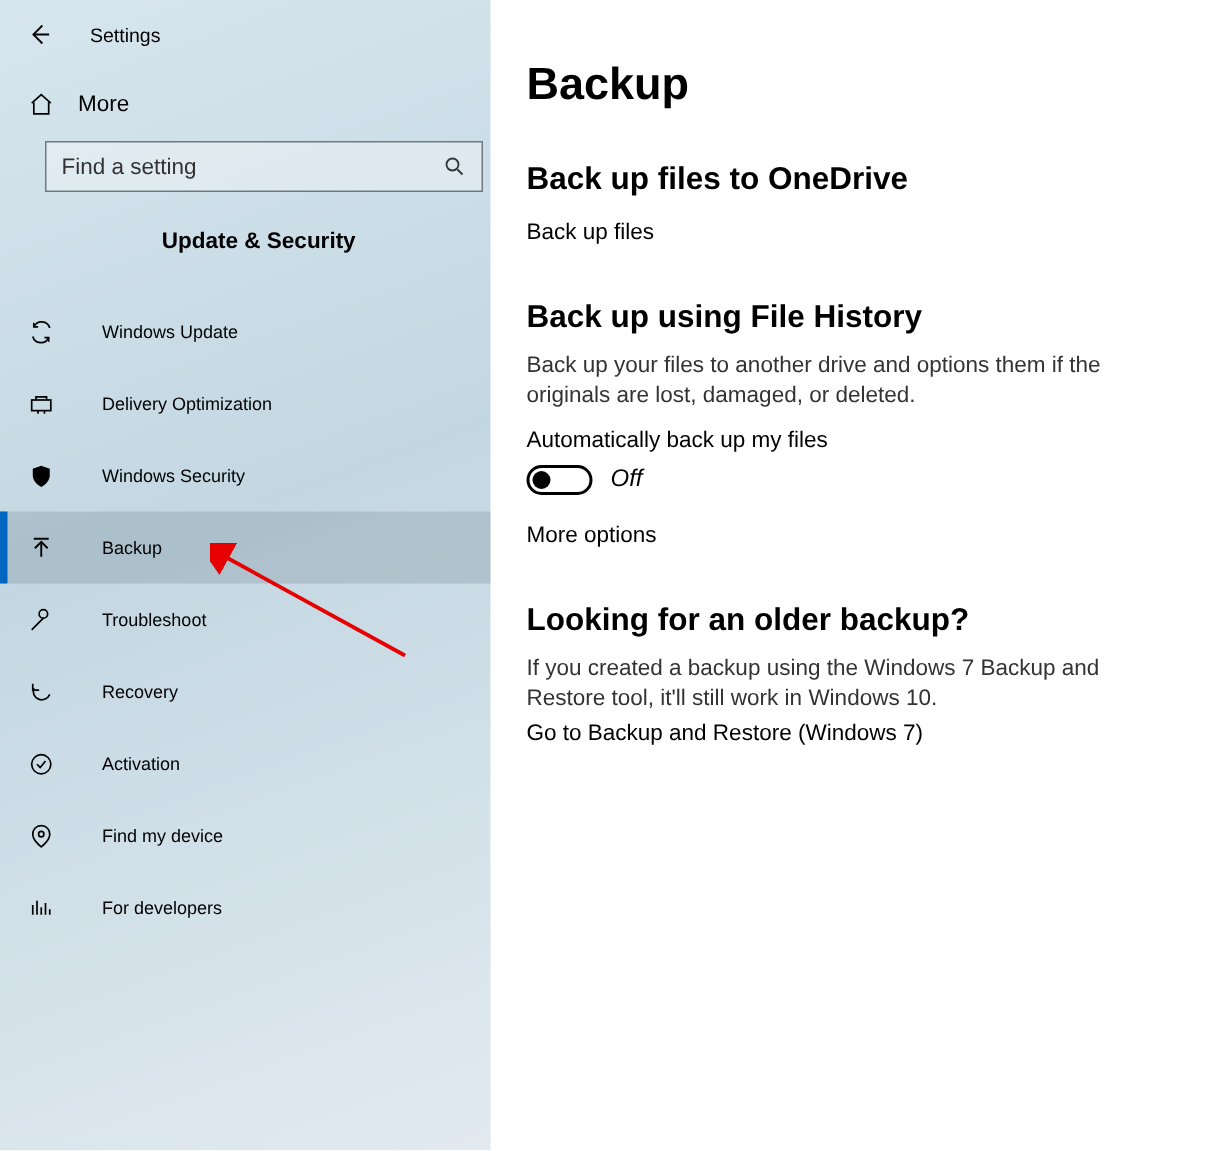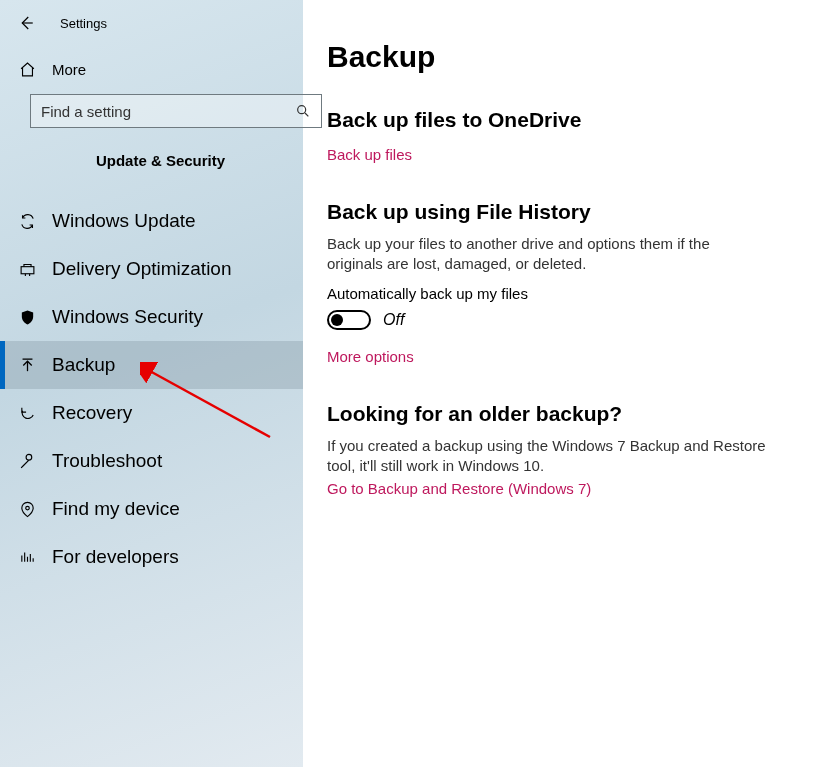--- a/index.html
+++ b/index.html
@@ -1,19 +1,19 @@
 <!DOCTYPE html>
 <html><head>
 <meta charset="utf-8">
 <style>
   * { box-sizing: border-box; margin: 0; padding: 0; }
   html, body { width: 816px; height: 767px; font-family: "Segoe UI", Arial, sans-serif; overflow: hidden; background: #fff; }
   .root { display: flex; width: 100%; height: 100%; }
   .sidebar {
-    width: 303px; height: 100%;
+    width: 327px; height: 100%;
     background: linear-gradient(160deg, #d7e6ee 0%, #c3d7e2 45%, #e2eaf0 100%);
     position: relative;
   }
   .header-row { height: 46px; display: flex; align-items: center; padding-left: 14px; }
   .back-arrow { width: 24px; height: 24px; display:flex; align-items:center; justify-content:center; cursor:pointer; }
   .header-title { font-size: 13px; margin-left: 22px; color:#000; }
   .home-row { display:flex; align-items:center; height:46px; padding-left:18px; cursor:pointer; }
   .home-row .icon { width:18px; display:flex; justify-content:center; }
   .home-row .label { margin-left:16px; font-size:15px; color:#000; }
   .search-wrap { padding: 2px 16px 0 30px; }
@@ -28,31 +28,31 @@
   }
   .search-box input::placeholder { color:#333; }
   .search-icon { color:#333; }
   .section-label { font-size:15px; font-weight:600; color:#000; padding: 24px 0 10px 18px; text-align: center; }
   .nav-list { margin-top: 18px; }
   .nav-item {
     display:flex; align-items:center; height:48px; padding-left:18px;
     cursor:pointer; position:relative;
   }
   .nav-item .icon { width:18px; display:flex; justify-content:center; align-items:center; }
-  .nav-item .label { margin-left:16px; font-size:19px; color:#000; }
+  .nav-item .label { margin-left:32px; font-size:12px; color:#000; }
   .nav-item.selected { background: rgba(130,150,160,0.35); }
   .nav-item.selected::before {
     content:""; position:absolute; left:0; top:0; bottom:0; width:5px; background:#0067c0;
   }
   .content { flex:1; padding: 40px 36px 0 24px; color:#000; }
   .page-title { font-size:30px; font-weight:600; margin-bottom: 34px; }
   .section { margin-bottom: 36px; max-width: 440px; }
   .section-title { font-size:21px; font-weight:600; margin-bottom: 10px; }
   .section-desc { font-size:15px; color:#333; line-height:1.35; }
-  .link { color:#be185d; font-size:15px; cursor:pointer; display:inline-block; margin-top:4px; }
+  .link { color:#000000; font-size:15px; cursor:pointer; display:inline-block; margin-top:4px; }
   .toggle-label { font-size:15px; margin-top:10px; margin-bottom:8px; }
   .toggle-row { display:flex; align-items:center; gap:12px; }
   .toggle {
     width:44px; height:20px; border:2px solid #000; border-radius:20px;
     display:flex; align-items:center; padding:2px; cursor:pointer; background:#fff;
   }
   .toggle .knob { width:12px; height:12px; border-radius:50%; background:#000; }
   .toggle-state { font-size:16px;font-style:italic; }
   .arrow-annotation { position:absolute; left:140px; top:362px; pointer-events:none; }
   svg { display:block; }
@@ -138,36 +138,45 @@
               <path d="M6 12 L12 6 L18 12"></path>
               <path d="M5 3 H19"></path>
             </svg>
         </span>
         <span class="label">Backup</span>
       </div>
 
       <div class="nav-item">
         <span class="icon">
           <svg width="17" height="17" viewBox="0 0 24 24" fill="none" stroke="#000" stroke-width="1.6">
+              <path d="M18 6 A4 4 0 0 1 14 10 L6 18 L3 21 L6 18 L14 10 A4 4 0 1 1 18 6 Z"></path>
+            </svg>
+        </span>
+        <span class="label">Troubleshoot</span>
+      </div>
+
+      <div class="nav-item">
+        <span class="icon">
+          <svg width="17" height="17" viewBox="0 0 24 24" fill="none" stroke="#000" stroke-width="1.6">
               <path d="M4 4 V10 H10"></path>
               <path d="M20 14 A8 8 0 1 1 5 8"></path>
             </svg>
         </span>
         <span class="label">Recovery</span>
       </div>
 
       <div class="nav-item">
         <span class="icon">
           <svg width="17" height="17" viewBox="0 0 24 24" fill="none" stroke="#000" stroke-width="1.6">
-              <path d="M18 6 A4 4 0 0 1 14 10 L6 18 L3 21 L6 18 L14 10 A4 4 0 1 1 18 6 Z"></path>
-            </svg>
-        </span>
-        <span class="label">Troubleshoot</span>
-      </div>
-
+              <circle cx="12" cy="12" r="9"></circle>
+              <path d="M8 12 L11 15 L16 9"></path>
+            </svg>
+        </span>
+        <span class="label">Activation</span>
+      </div>
 
       <div class="nav-item">
         <span class="icon">
           <svg width="17" height="17" viewBox="0 0 24 24" fill="none" stroke="#000" stroke-width="1.6">
               <path d="M12 2 C7 2 4 6 4 10 C4 16 12 22 12 22 C12 22 20 16 20 10 C20 6 17 2 12 2 Z"></path>
               <circle cx="12" cy="10" r="2.5"></circle>
             </svg>
         </span>
         <span class="label">Find my device</span>
       </div>

